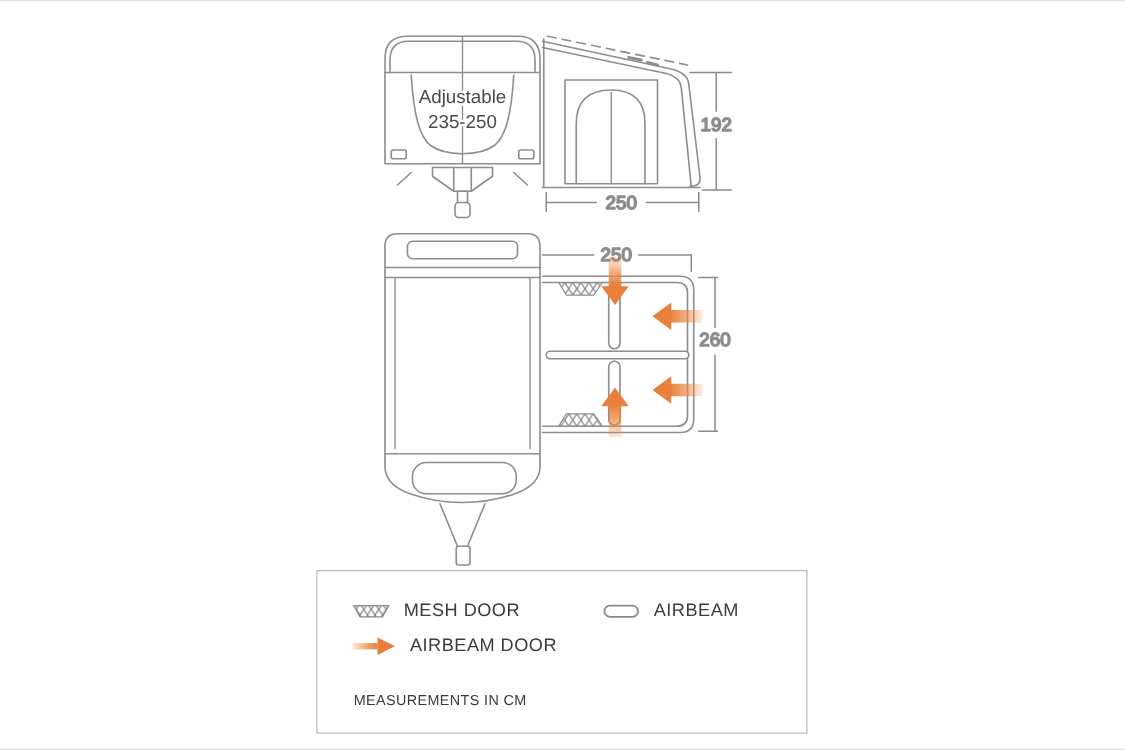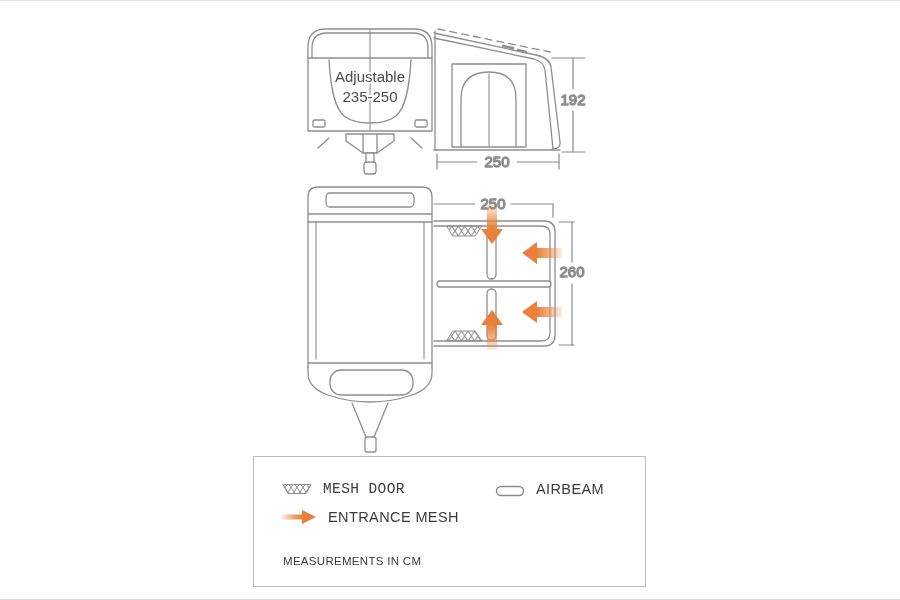--- a/index.html
+++ b/index.html
@@ -152,50 +152,50 @@
       </g>
       <g>
         <rect x="536" y="306" width="26" height="10" fill="url(#gradLeft)"></rect>
         <path d="M537,300 L537,322 L522,311 Z" fill="#e87f3a"></path>
       </g>
     </g>
   </svg>
 
   <div id="legend-box">
 
-    <div class="legend-item" style="left:28px;top:24px;font-family:Liberation Mono, monospace;">
+    <div class="legend-item" style="left:28px;top:24px;">
       <svg width="30" height="12" viewBox="0 0 30 12">
         <defs>
           <pattern id="meshPat2" width="6" height="9" patternUnits="userSpaceOnUse">
             <path d="M0,0 L6,9 M6,0 L0,9" stroke="#8a8a8a" stroke-width="1" fill="none"></path>
           </pattern>
         </defs>
         <path d="M1,1.5 L29,1.5 L24,10.5 L6,10.5 Z" fill="url(#meshPat2)" stroke="#8a8a8a" stroke-width="1"></path>
       </svg>
       <span>MESH DOOR</span>
     </div>
 
-    <div class="legend-item" style="left:241px;top:24px;align-items:flex-end;">
+    <div class="legend-item" style="left:228px;top:24px;">
       <svg width="30" height="12" viewBox="0 0 30 12">
         <rect x="1.5" y="1.5" width="27" height="9" rx="4.5" fill="none" stroke="#8a8a8a" stroke-width="1.4"></rect>
       </svg>
       <span>AIRBEAM</span>
     </div>
 
     <div class="legend-item" style="left:27px;top:52px;">
       <svg width="36" height="16" viewBox="0 0 36 16">
         <defs>
           <linearGradient id="gradRight" x1="0" y1="0" x2="1" y2="0">
             <stop offset="0" stop-color="#ee8c40" stop-opacity="0.2"></stop>
             <stop offset="0.55" stop-color="#ea853d" stop-opacity="0.7"></stop>
             <stop offset="1" stop-color="#e87f3a" stop-opacity="1"></stop>
           </linearGradient>
         </defs>
         <rect x="1" y="5.5" width="20" height="5" fill="url(#gradRight)"></rect>
         <path d="M21,1 L35,8 L21,15 Z" fill="#e87f3a"></path>
       </svg>
-      <span>ENTRANCE MESH</span>
+      <span>AIRBEAM DOOR</span>
     </div>
 
     <div class="legend-note">MEASUREMENTS IN CM</div>
   </div>
 
 </div>
 
 </body></html>

